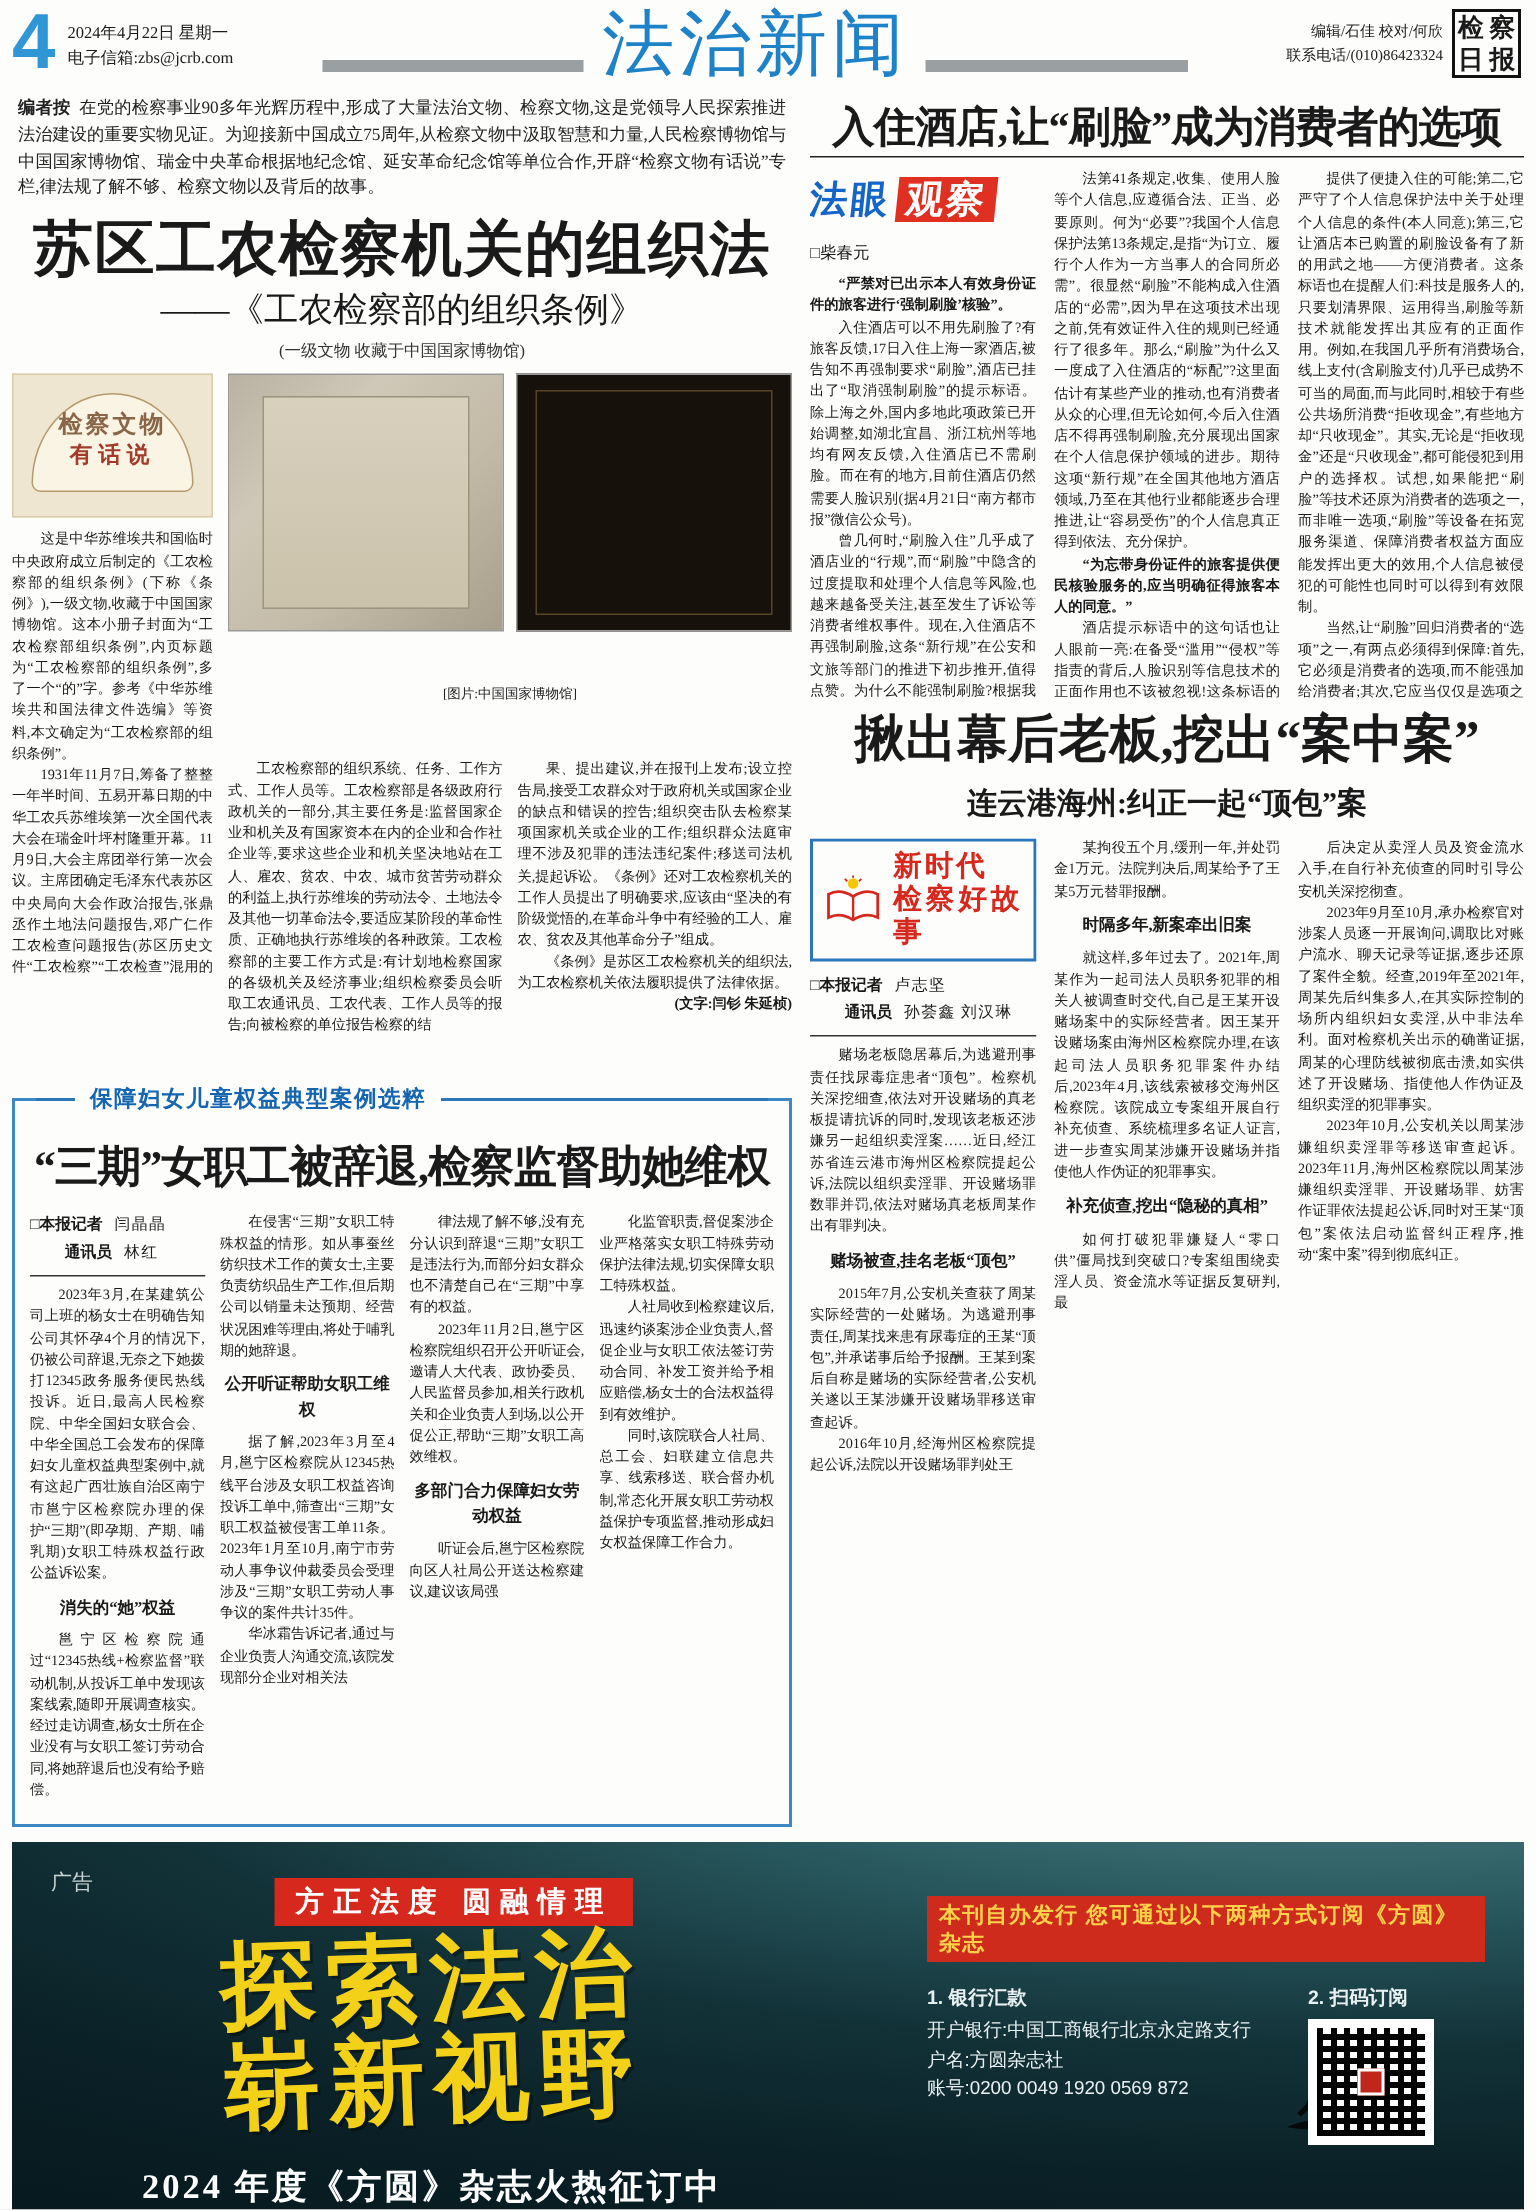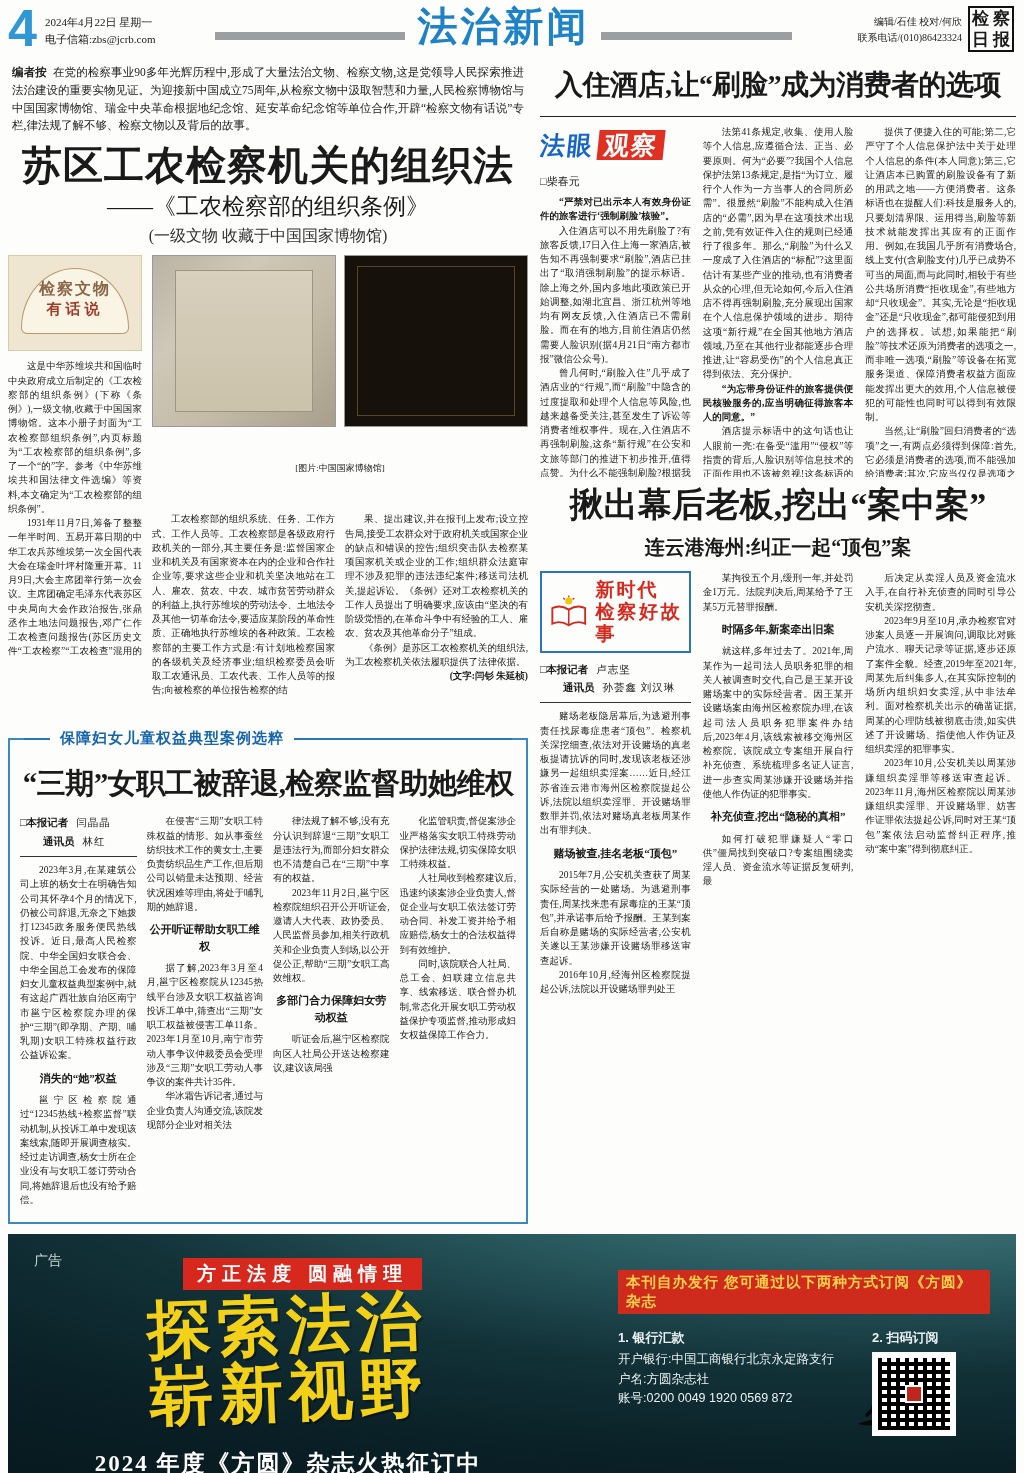--- a/index.html
+++ b/index.html
@@ -7,38 +7,38 @@
   body { font-family:"Liberation Serif","DejaVu Serif",serif; color:#1a1a1a; }
   .page { position:relative; width:1024px; height:1473px; margin:0 auto; background:#fdfdfc; overflow:hidden; }
   .sans { font-family:"Liberation Sans","DejaVu Sans",sans-serif; }
 
   
   .hdr { display:flex; align-items:flex-start; padding:6px 10px 0 8px; height:58px; }
   .pg-num { font-family:"Liberation Sans","DejaVu Sans",sans-serif; font-size:52px; font-weight:bold; color:#2f97d5; line-height:.85; margin-right:8px; }
   .hdr-date { font-size:11px; line-height:1.55; padding-top:8px; width:170px; }
   .hdr-mid { flex:1; display:flex; align-items:flex-end; gap:12px; padding-bottom:2px; }
   .hdr-bar { flex:1; height:8px; background:#9aa0a2; margin-bottom:6px; }
-  .hdr-title { font-family:"Liberation Sans","DejaVu Sans",sans-serif; font-size:40px; font-weight:700; color:#1e82c8; letter-spacing:3px; line-height:1; }
+  .hdr-title { font-family:"Liberation Sans","DejaVu Sans",sans-serif; font-size:48px; font-weight:400; color:#1e82c8; letter-spacing:3px; line-height:1; }
   .hdr-right { width:170px; font-size:10px; text-align:right; line-height:1.6; padding-top:8px; }
   .masthead { width:46px; height:46px; border:2px solid #111; margin-left:6px; display:grid; grid-template-columns:1fr 1fr; font-weight:bold; font-size:17px; text-align:center; line-height:21px; float:right; }
   .hdr-right-wrap { display:flex; }
 
   
   .main { display:flex; gap:12px; padding:4px 8px 0 8px; }
   .left-region { width:520px; }
   .right-region { width:476px; }
 
   
   .ed-note { font-size:11.5px; line-height:1.55; text-align:justify; padding:2px 4px 0 4px; color:#222; }
   .ed-note b { margin-right:6px; }
 
   
   .h1-suqu { font-size:40px; font-weight:bold; text-align:center; letter-spacing:1px; margin-top:8px; line-height:1.15; }
   .sub1 { font-size:23px; text-align:center; margin-top:2px; }
-  .note1 { font-size:16px; text-align:center; margin-top:4px; color:#333; }
+  .note1 { font-size:11px; text-align:center; margin-top:4px; color:#333; }
   .suqu-body { display:flex; gap:10px; margin-top:8px; }
   .suqu-left { width:134px; }
   .fan-box { height:96px; background:#efe6d2; border:1px solid #d9cba9; position:relative; overflow:hidden; margin-bottom:8px;font-family:Liberation Serif, serif; }
   .fan { position:absolute; left:50%; top:12px; transform:translateX(-50%); width:108px; height:66px; background:#faf4e4; border:1.5px solid #b59a6c; border-radius:54px 54px 6px 6px / 60px 60px 6px 6px; text-align:center; padding-top:10px; }
   .fan-t1 { font-size:16px; font-weight:bold; color:#8a6648; letter-spacing:2px; }
   .fan-t2 { font-size:15px; font-weight:bold; color:#a33b2a; letter-spacing:4px; }
   .bodytext { font-size:9.5px; line-height:1.5; text-align:justify; }
   .bodytext .para { text-indent:2em; }
   .bodytext .para.quote { font-weight:bold; }
   .bodytext .para.sig { text-align:right; text-indent:0; font-weight:bold; }
@@ -63,21 +63,21 @@
   .case-banner .txt { background:#fdfdfc; padding:0 10px; font-family:"Liberation Sans","DejaVu Sans",sans-serif; font-size:15px; font-weight:bold; color:#1565b0; letter-spacing:1px; }
   .h1-case { font-size:29px; font-weight:bold; text-align:center; margin:8px 0 10px 0; letter-spacing:-0.5px; }
   .case-cols { display:flex; gap:10px; }
   .case-cols .col { flex:1; height:392px; overflow:hidden; }
   .byline { font-size:10.5px; line-height:1.8; border-bottom:1px solid #333; padding-bottom:4px; margin-bottom:6px; }
   .byline b { margin-right:8px; }
   .byline .nm { letter-spacing:1px; }
   .sub-head { font-weight:bold; text-align:center; font-size:11px; margin:7px 0; text-indent:0; }
 
   
-  .h1-op { font-size:28px; font-weight:bold; text-align:center; letter-spacing:-0.5px; border-bottom:1px solid #222; padding-bottom:12px; margin-top:4px; }
+  .h1-op { font-size:28px; font-weight:bold; text-align:center; letter-spacing:-0.5px; border-bottom:1px solid #222; padding-bottom:0; margin-top:4px; }
   .op-cols { display:flex; gap:12px; margin-top:8px; }
   .op-cols .col { flex:1; height:352px; overflow:hidden; }
   .fy-badge { display:inline-block; transform:skewX(-6deg); margin:2px 0 4px 0; }
   .fy-badge .fy { font-family:"Liberation Sans","DejaVu Sans",sans-serif; font-size:25px; font-weight:900; color:#1565c8; letter-spacing:2px; }
   .fy-badge .gc { font-family:"Liberation Sans","DejaVu Sans",sans-serif; font-size:25px; font-weight:900; color:#fff; background:#e03022; padding:1px 6px; margin-left:4px; letter-spacing:2px; }
   .op-author { font-size:11px; margin:4px 0 6px 0; }
 
   
   .story { margin-top:5px; }
   .h1-story { font-size:34px; font-weight:bold; text-align:center; letter-spacing:0px; }

